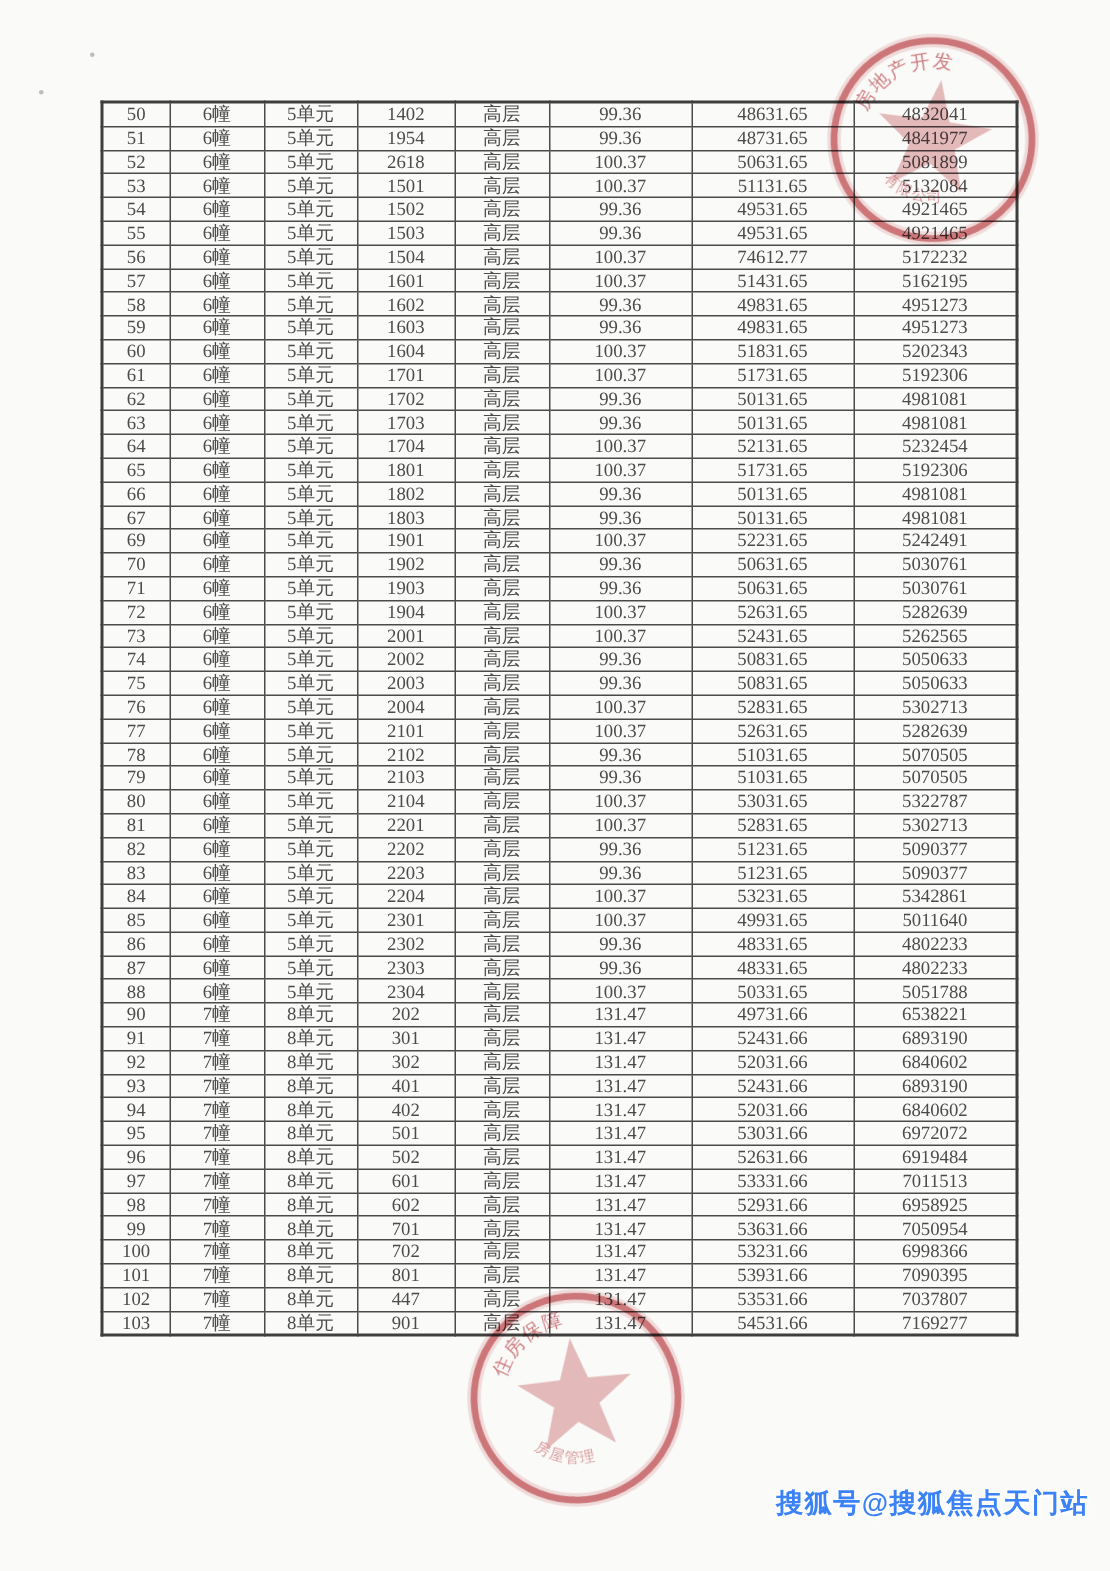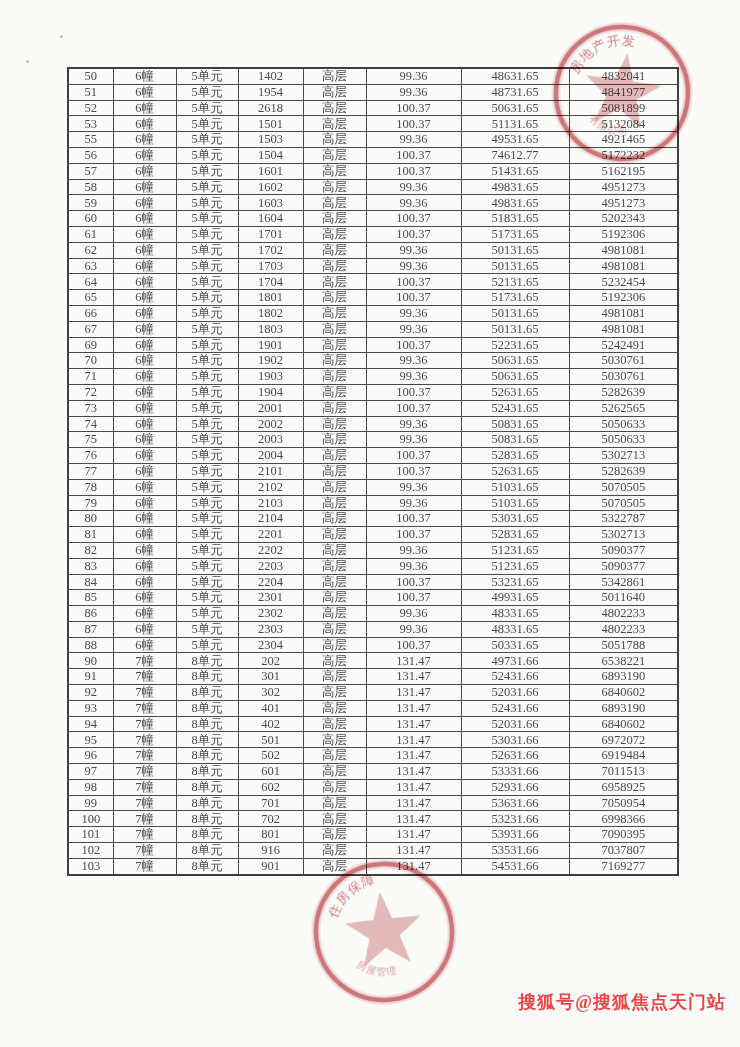--- a/index.html
+++ b/index.html
@@ -37,23 +37,23 @@
   .stamp-bottom { left:299px; top:847px; transform:rotate(-6deg); }
   .stamp .ring   { fill:none; stroke:rgba(190,68,74,.82); stroke-width:4.5; }
   .stamp .ring2  { fill:none; stroke:rgba(205,110,115,.25); stroke-width:9; }
   .stamp .star   { fill:rgba(198,82,88,.45); }
   .stamp text    { fill:rgba(186,62,68,.78); font-size:13px; letter-spacing:1px;
                    font-family:"Liberation Sans",sans-serif; }
   .stamp .inner-label { font-size:10px; fill:rgba(186,62,68,.6); }
   
   .watermark {
     position:absolute; top:990px; right:14px;
-    font-family:Liberation Serif, serif;
+    font-family:Liberation Sans, sans-serif;
     font-weight:bold; font-size:18px; letter-spacing:1px;
-    color:#ef4444;
+    color:#3b82f6;
     text-shadow:1px 1px 0 #fff,-1px -1px 0 #fff,1px -1px 0 #fff,-1px 1px 0 #fff,2px 2px 3px rgba(255,255,255,.95);
   }
   
   .speck { position:absolute; width:3px; height:3px; border-radius:50%;
            background:#8a8a8a; opacity:.55; }
   .speck-1 { left:60px; top:35px; }
   .speck-2 { left:26px; top:60px; }
 </style>
 </head>
 <body>
@@ -107,30 +107,40 @@
         <td>53</td>
         <td>6幢</td>
         <td>5单元</td>
         <td>1501</td>
         <td>高层</td>
         <td>100.37</td>
         <td>51131.65</td>
         <td>5132084</td>
       </tr>
       <tr>
-        <td>55</td>
-        <td>6幢</td>
-        <td>5单元</td>
-        <td>1503</td>
+        <td>54</td>
+        <td>6幢</td>
+        <td>5单元</td>
+        <td>1502</td>
         <td>高层</td>
         <td>99.36</td>
         <td>49531.65</td>
         <td>4921465</td>
       </tr>
       <tr>
+        <td>55</td>
+        <td>6幢</td>
+        <td>5单元</td>
+        <td>1503</td>
+        <td>高层</td>
+        <td>99.36</td>
+        <td>49531.65</td>
+        <td>4921465</td>
+      </tr>
+      <tr>
         <td>56</td>
         <td>6幢</td>
         <td>5单元</td>
         <td>1504</td>
         <td>高层</td>
         <td>100.37</td>
         <td>74612.77</td>
         <td>5172232</td>
       </tr>
       <tr>
@@ -560,21 +570,21 @@
         <td>801</td>
         <td>高层</td>
         <td>131.47</td>
         <td>53931.66</td>
         <td>7090395</td>
       </tr>
       <tr>
         <td>102</td>
         <td>7幢</td>
         <td>8单元</td>
-        <td>916</td>
+        <td>447</td>
         <td>高层</td>
         <td>131.47</td>
         <td>53531.66</td>
         <td>7037807</td>
       </tr>
       <tr>
         <td>103</td>
         <td>7幢</td>
         <td>8单元</td>
         <td>901</td>

